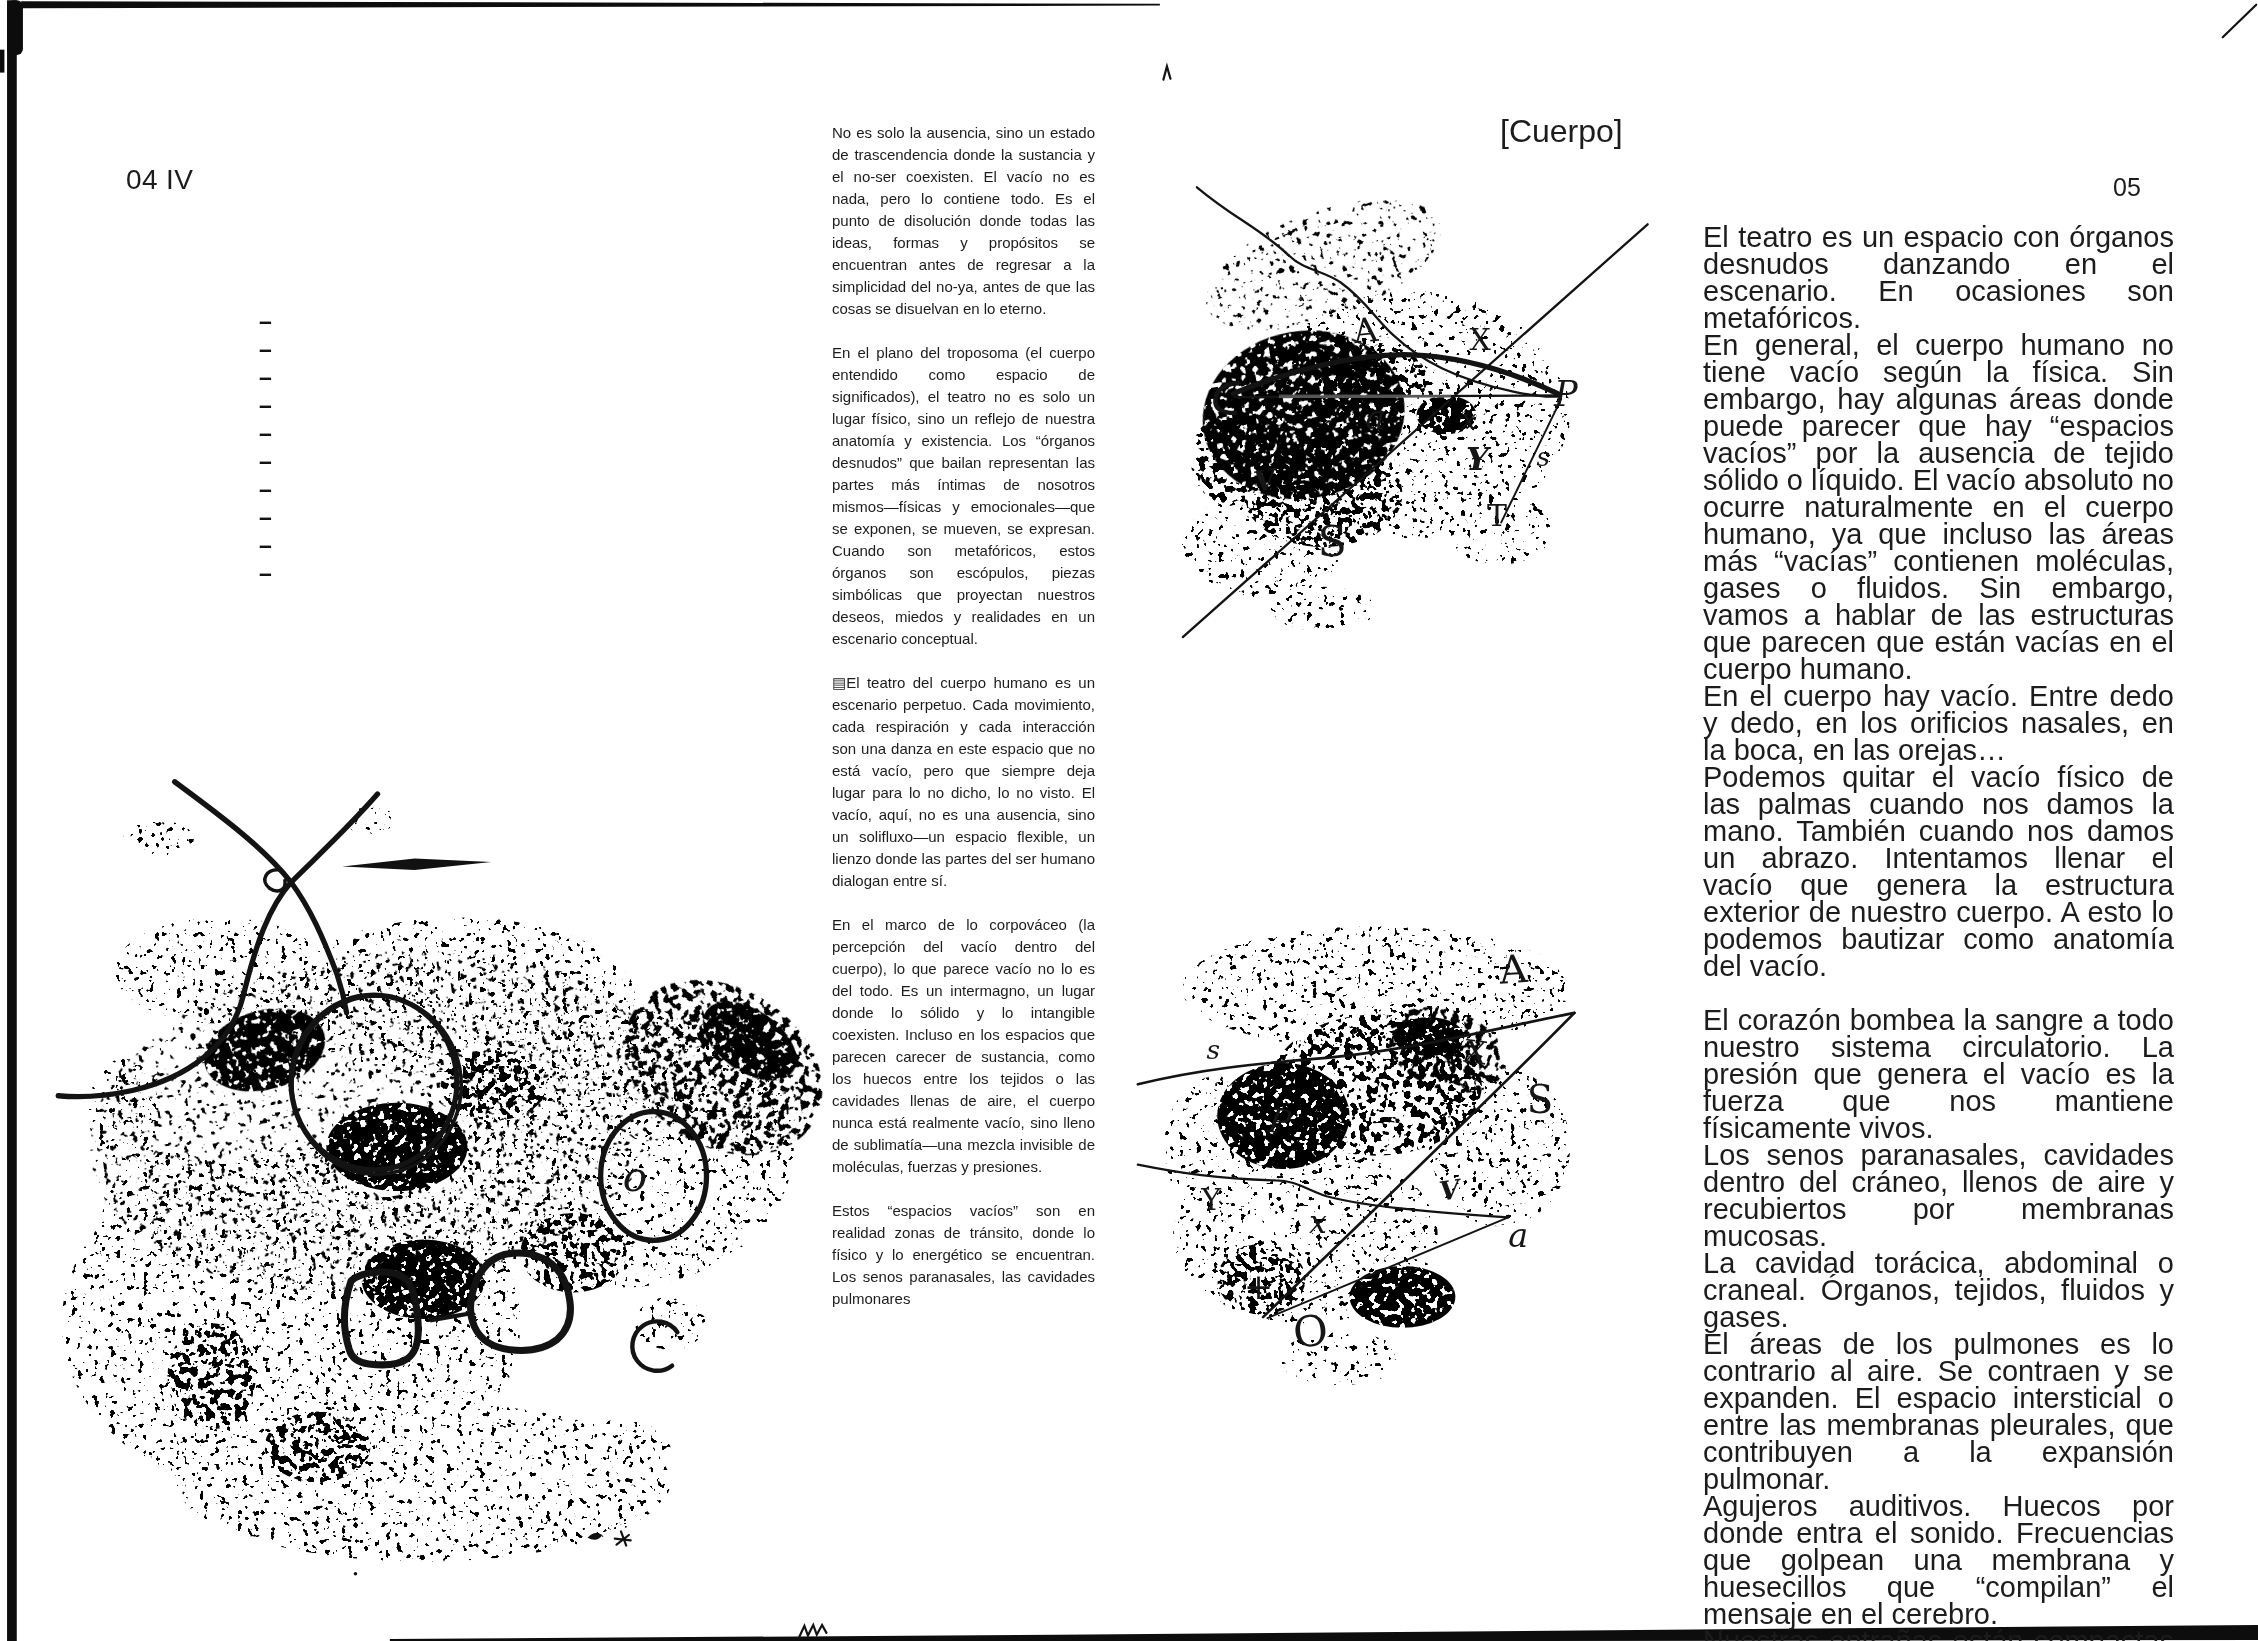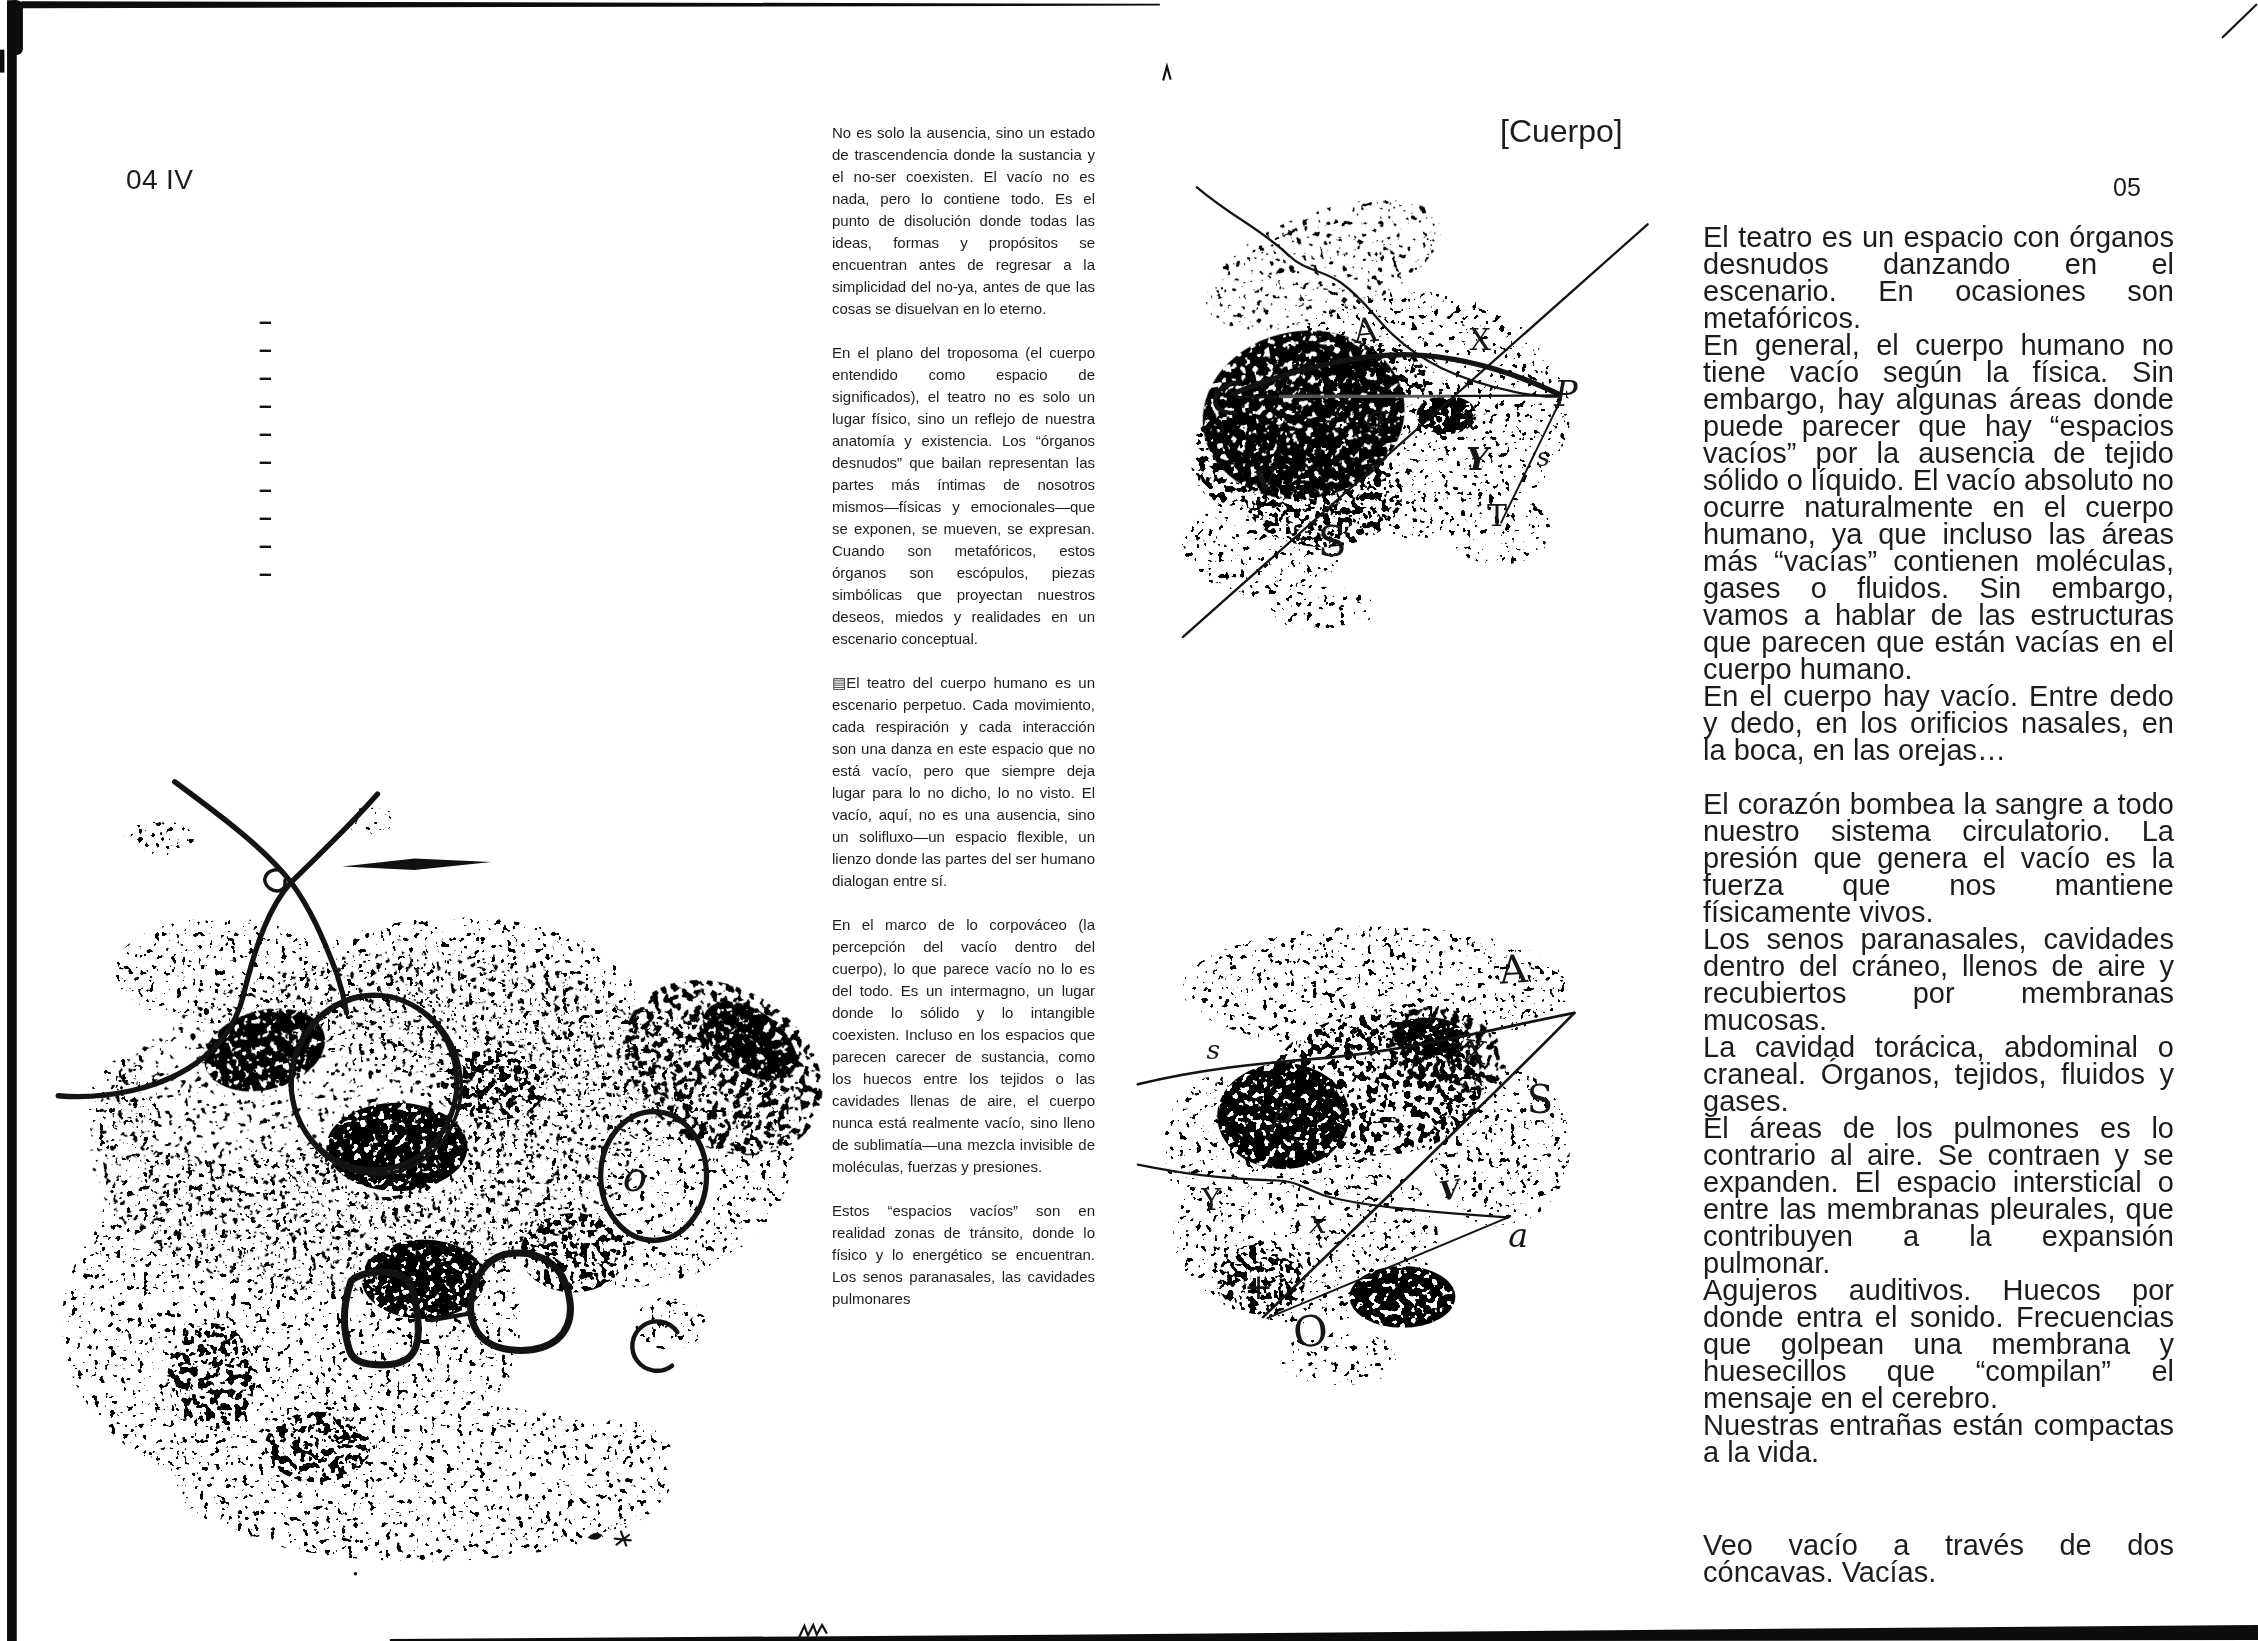--- a/index.html
+++ b/index.html
@@ -202,20 +202,21 @@
     <p>Estos “espacios vacíos” son en realidad zonas de tránsito, donde lo físico y lo energético se encuentran. Los senos paranasales, las cavidades pulmonares</p>
   </div>
 
   <div class="abs hdr-right">[Cuerpo]</div>
   <div class="abs pagenum">05</div>
 
   <div class="abs colright">
     <p>El teatro es un espacio con órganos desnudos danzando en el escenario. En ocasiones son metafóricos.</p>
     <p>En general, el cuerpo humano no tiene vacío según la física. Sin embargo, hay algunas áreas donde puede parecer que hay “espacios vacíos” por la ausencia de tejido sólido o líquido. El vacío absoluto no ocurre naturalmente en el cuerpo humano, ya que incluso las áreas más “vacías” contienen moléculas, gases o fluidos. Sin embargo, vamos a hablar de las estructuras que parecen que están vacías en el cuerpo humano.</p>
     <p>En el cuerpo hay vacío. Entre dedo y dedo, en los orificios nasales, en la boca, en las orejas…</p>
+    <p>Podemos quitar el vacío físico de las palmas cuando nos damos la mano. También cuando nos damos un abrazo. Intentamos llenar el vacío que genera la estructura exterior de nuestro cuerpo. A esto lo podemos bautizar como anatomía del vacío.</p>
     <div class="spacer1"></div>
     <p>El corazón bombea la sangre a todo nuestro sistema circulatorio. La presión que genera el vacío es la fuerza que nos mantiene físicamente vivos.</p>
     <p>Los senos paranasales, cavidades dentro del cráneo, llenos de aire y recubiertos por membranas mucosas.</p>
     <p>La cavidad torácica, abdominal o craneal. Órganos, tejidos, fluidos y gases.</p>
     <p>El áreas de los pulmones es lo contrario al aire. Se contraen y se expanden. El espacio intersticial o entre las membranas pleurales, que contribuyen a la expansión pulmonar.</p>
     <p>Agujeros auditivos. Huecos por donde entra el sonido. Frecuencias que golpean una membrana y huesecillos que “compilan” el mensaje en el cerebro.</p>
     <p>Nuestras entrañas están compactas a la vida.</p>
     <div class="spacer2"></div>
     <p>Veo vacío a través de dos cóncavas. Vacías.</p>
   </div>

